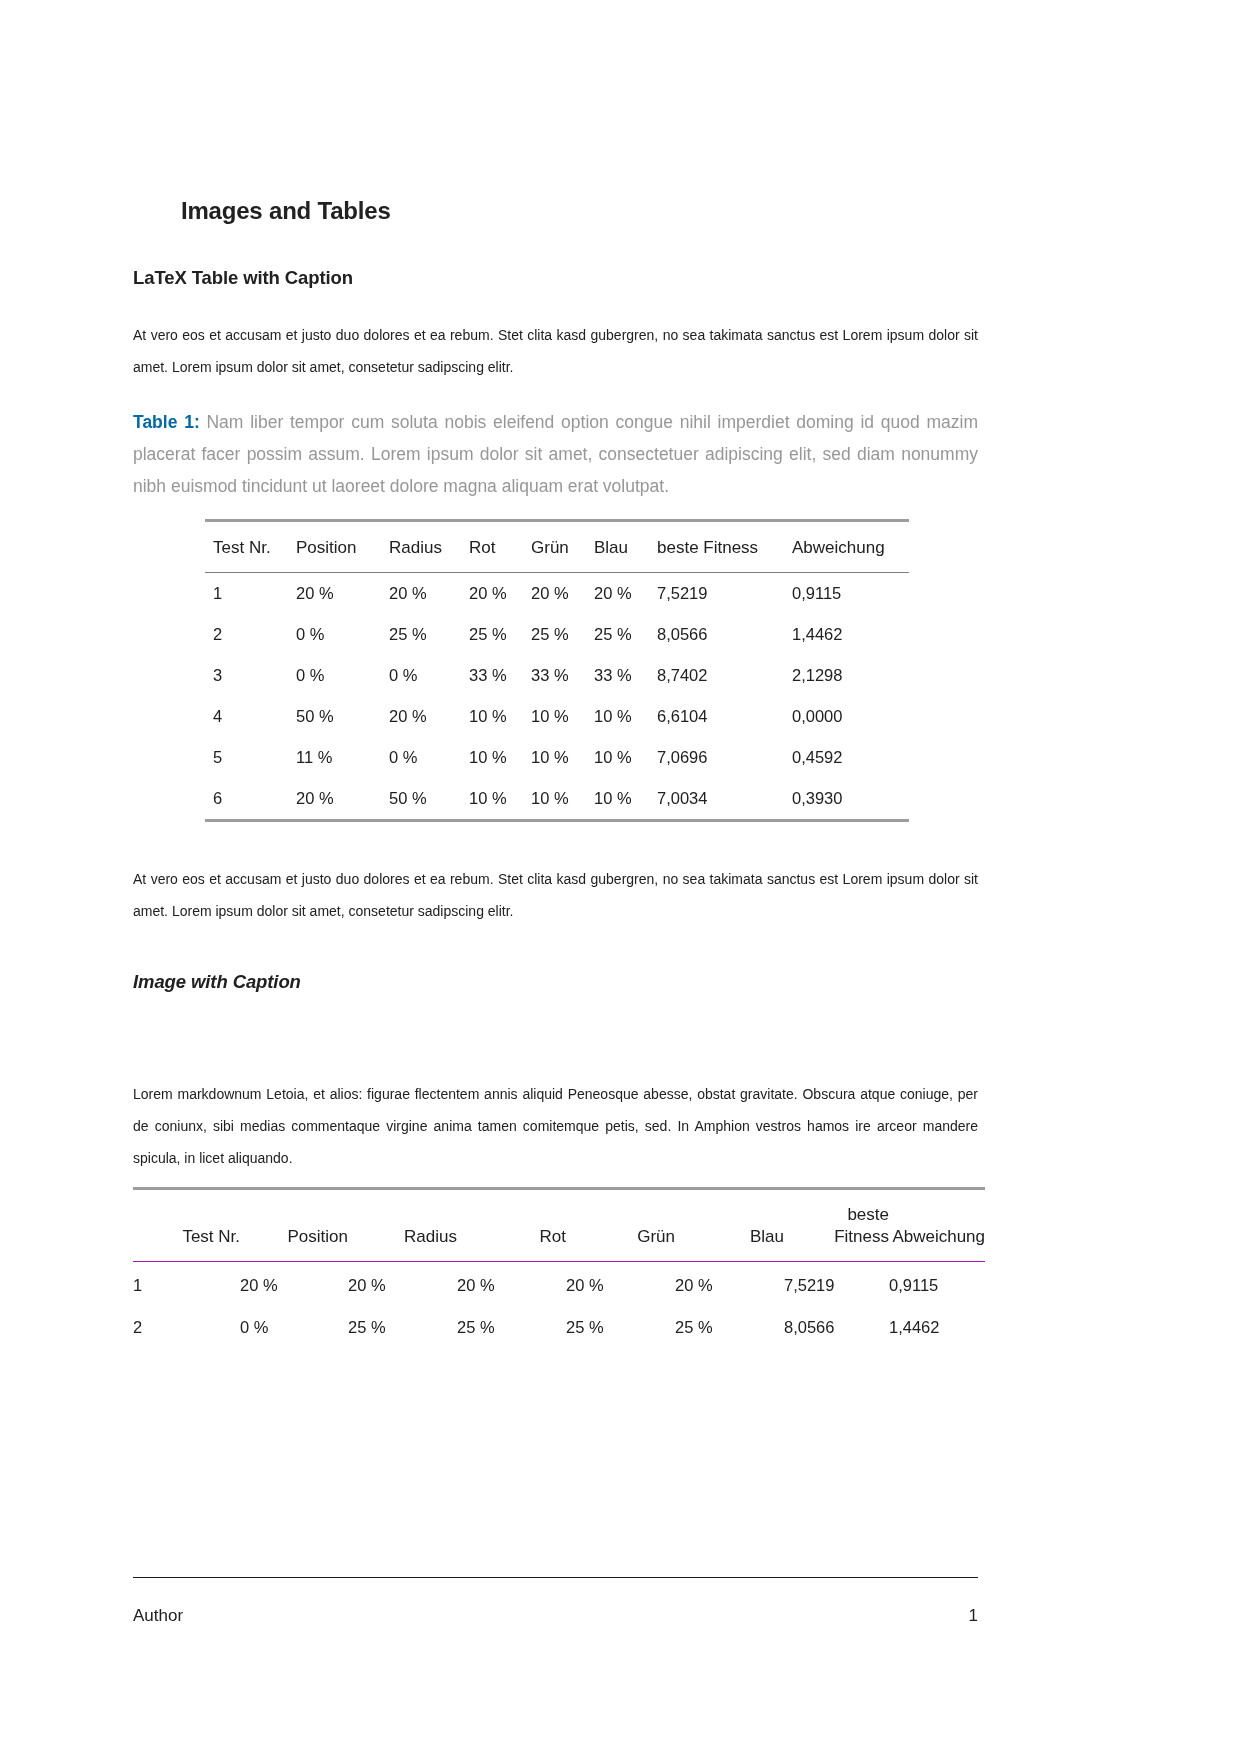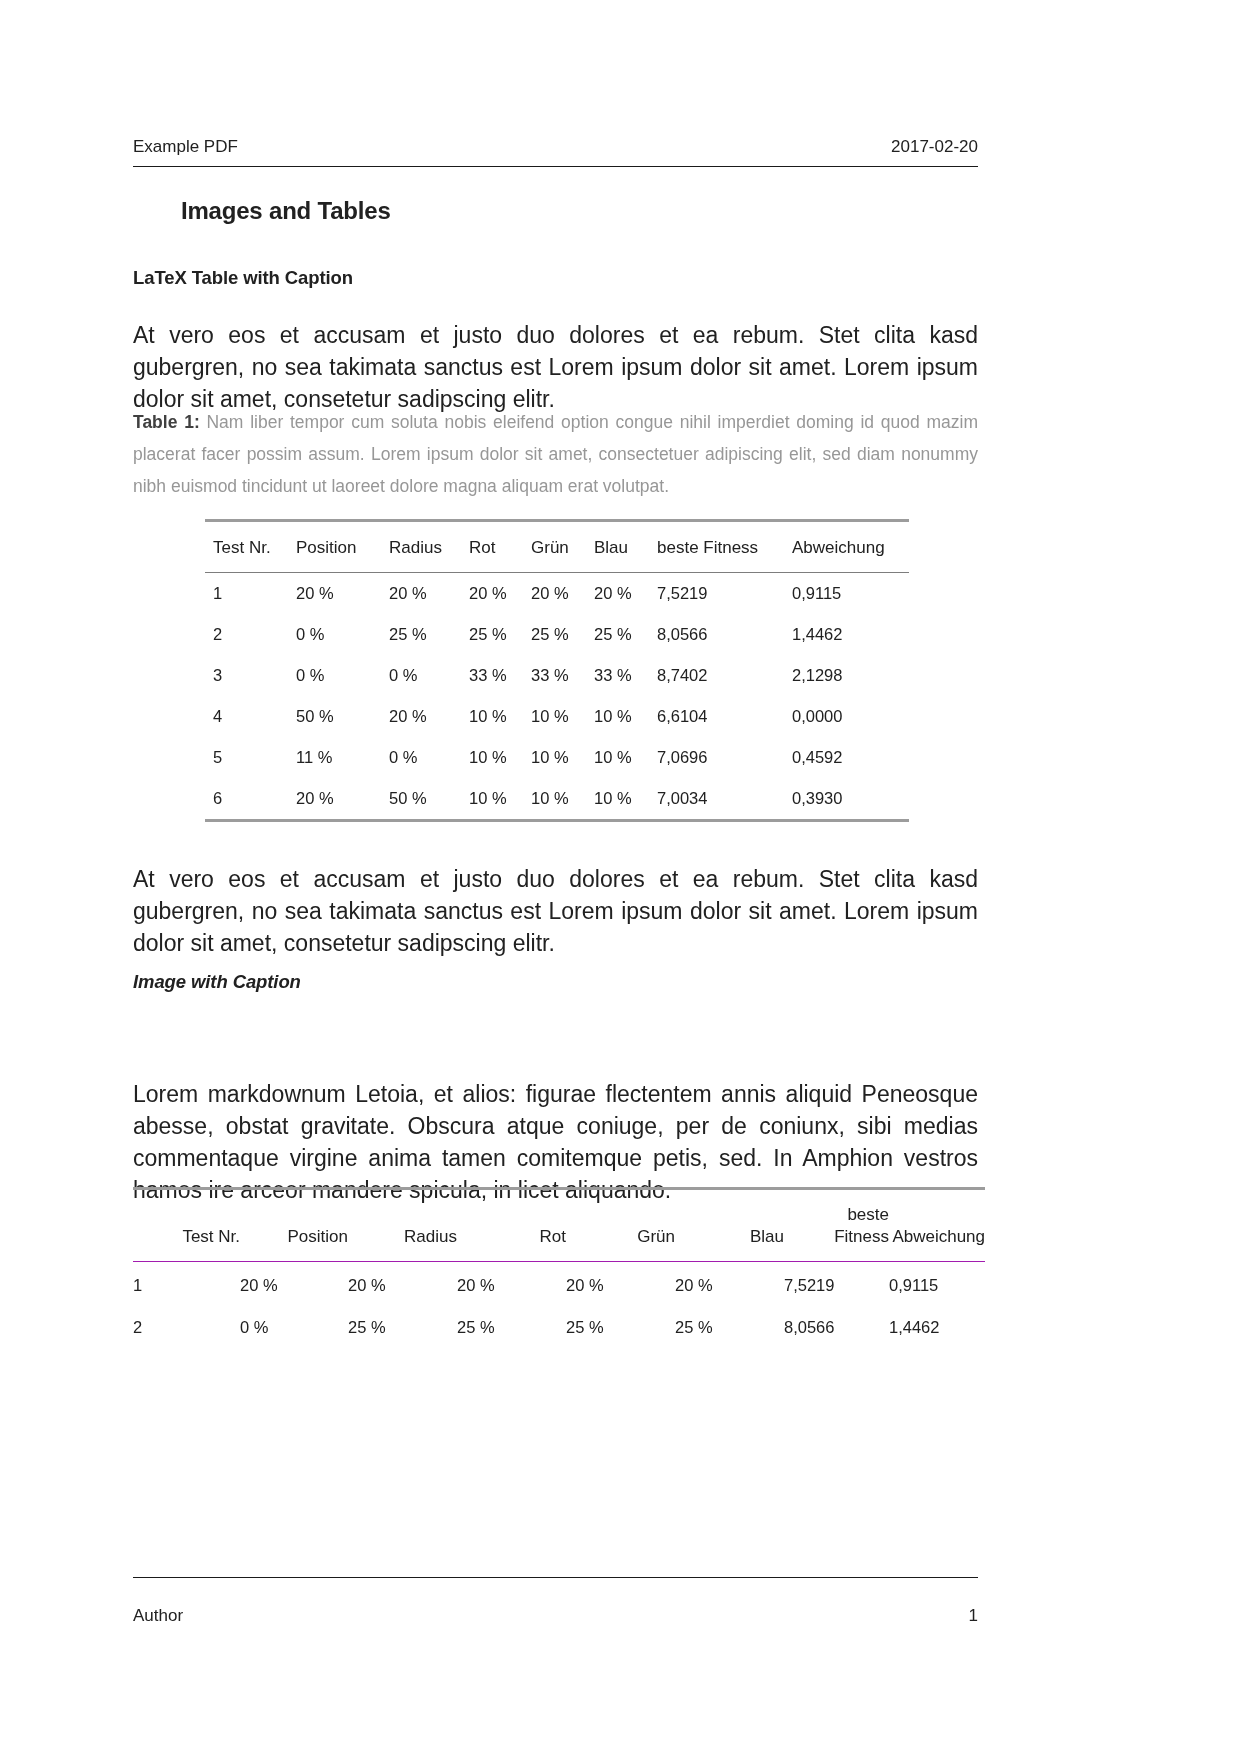--- a/index.html
+++ b/index.html
@@ -33,35 +33,35 @@
 
   
   .h1 { top: 197px; font-size: 24px; font-weight: bold; letter-spacing: -0.2px; margin-left: 48px; }
   .h2 { font-size: 18.5px; font-weight: bold; letter-spacing: -0.1px; }
   .h2a { top: 267px; }
   .h2b { top: 971px; font-style: italic; }
   .h2c { top: 1028px; }
 
   
   .para {
-    font-size: 23px; line-height: 32px;
+    font-size: 14px; line-height: 32px;
     text-align: justify;
   }
   .p1 { top: 319px; }
   .p2 { top: 863px; }
   .p3 { top: 1078px; }
 
   
   .caption {
     top: 406px;
     font-size: 17.5px; line-height: 32px;
     text-align: justify;
     color: #979797;
   }
-  .caption .cap-label { color: #404040; font-weight: bold; }
+  .caption .cap-label { color: #0369a1; font-weight: bold; }
 
   
   table { border-collapse: collapse; table-layout: fixed; }
   th, td { text-align: left; font-weight: normal; vertical-align: middle; }
   th { font-size: 17px; line-height: 22px; }
   td { font-size: 16.5px; line-height: 22px; }
 
   .t1 {
     position: absolute; left: 205px; top: 519px; width: 704px;
     border-top: 3px solid #9c9c9c;
@@ -82,24 +82,20 @@
     white-space: pre-line;
     text-align: right;
   }
   .t2 td { padding: 12px 0 8px; }
 </style>
 </head>
 <body>
 
 <div class="page">
 
-  <div class="block pagehead">
-    <span>Example PDF</span>
-    <span>2017-02-20</span>
-  </div>
 
   <div class="block h1">Images and Tables</div>
 
   <div class="block h2 h2a">LaTeX Table with Caption</div>
 
   <div class="block para p1">At vero eos et accusam et justo duo dolores et ea rebum. Stet clita kasd gubergren, no sea takimata sanctus est Lorem ipsum dolor sit amet. Lorem ipsum dolor sit amet, consetetur sadipscing elitr.</div>
 
   <div class="block caption"><span class="cap-label">Table 1:</span><span> Nam liber tempor cum soluta nobis eleifend option congue nihil imperdiet doming id quod mazim placerat facer possim assum. Lorem ipsum dolor sit amet, consectetuer adipiscing elit, sed diam nonummy nibh euismod tincidunt ut laoreet dolore magna aliquam erat volutpat.</span></div>
 
   <table class="t1">

